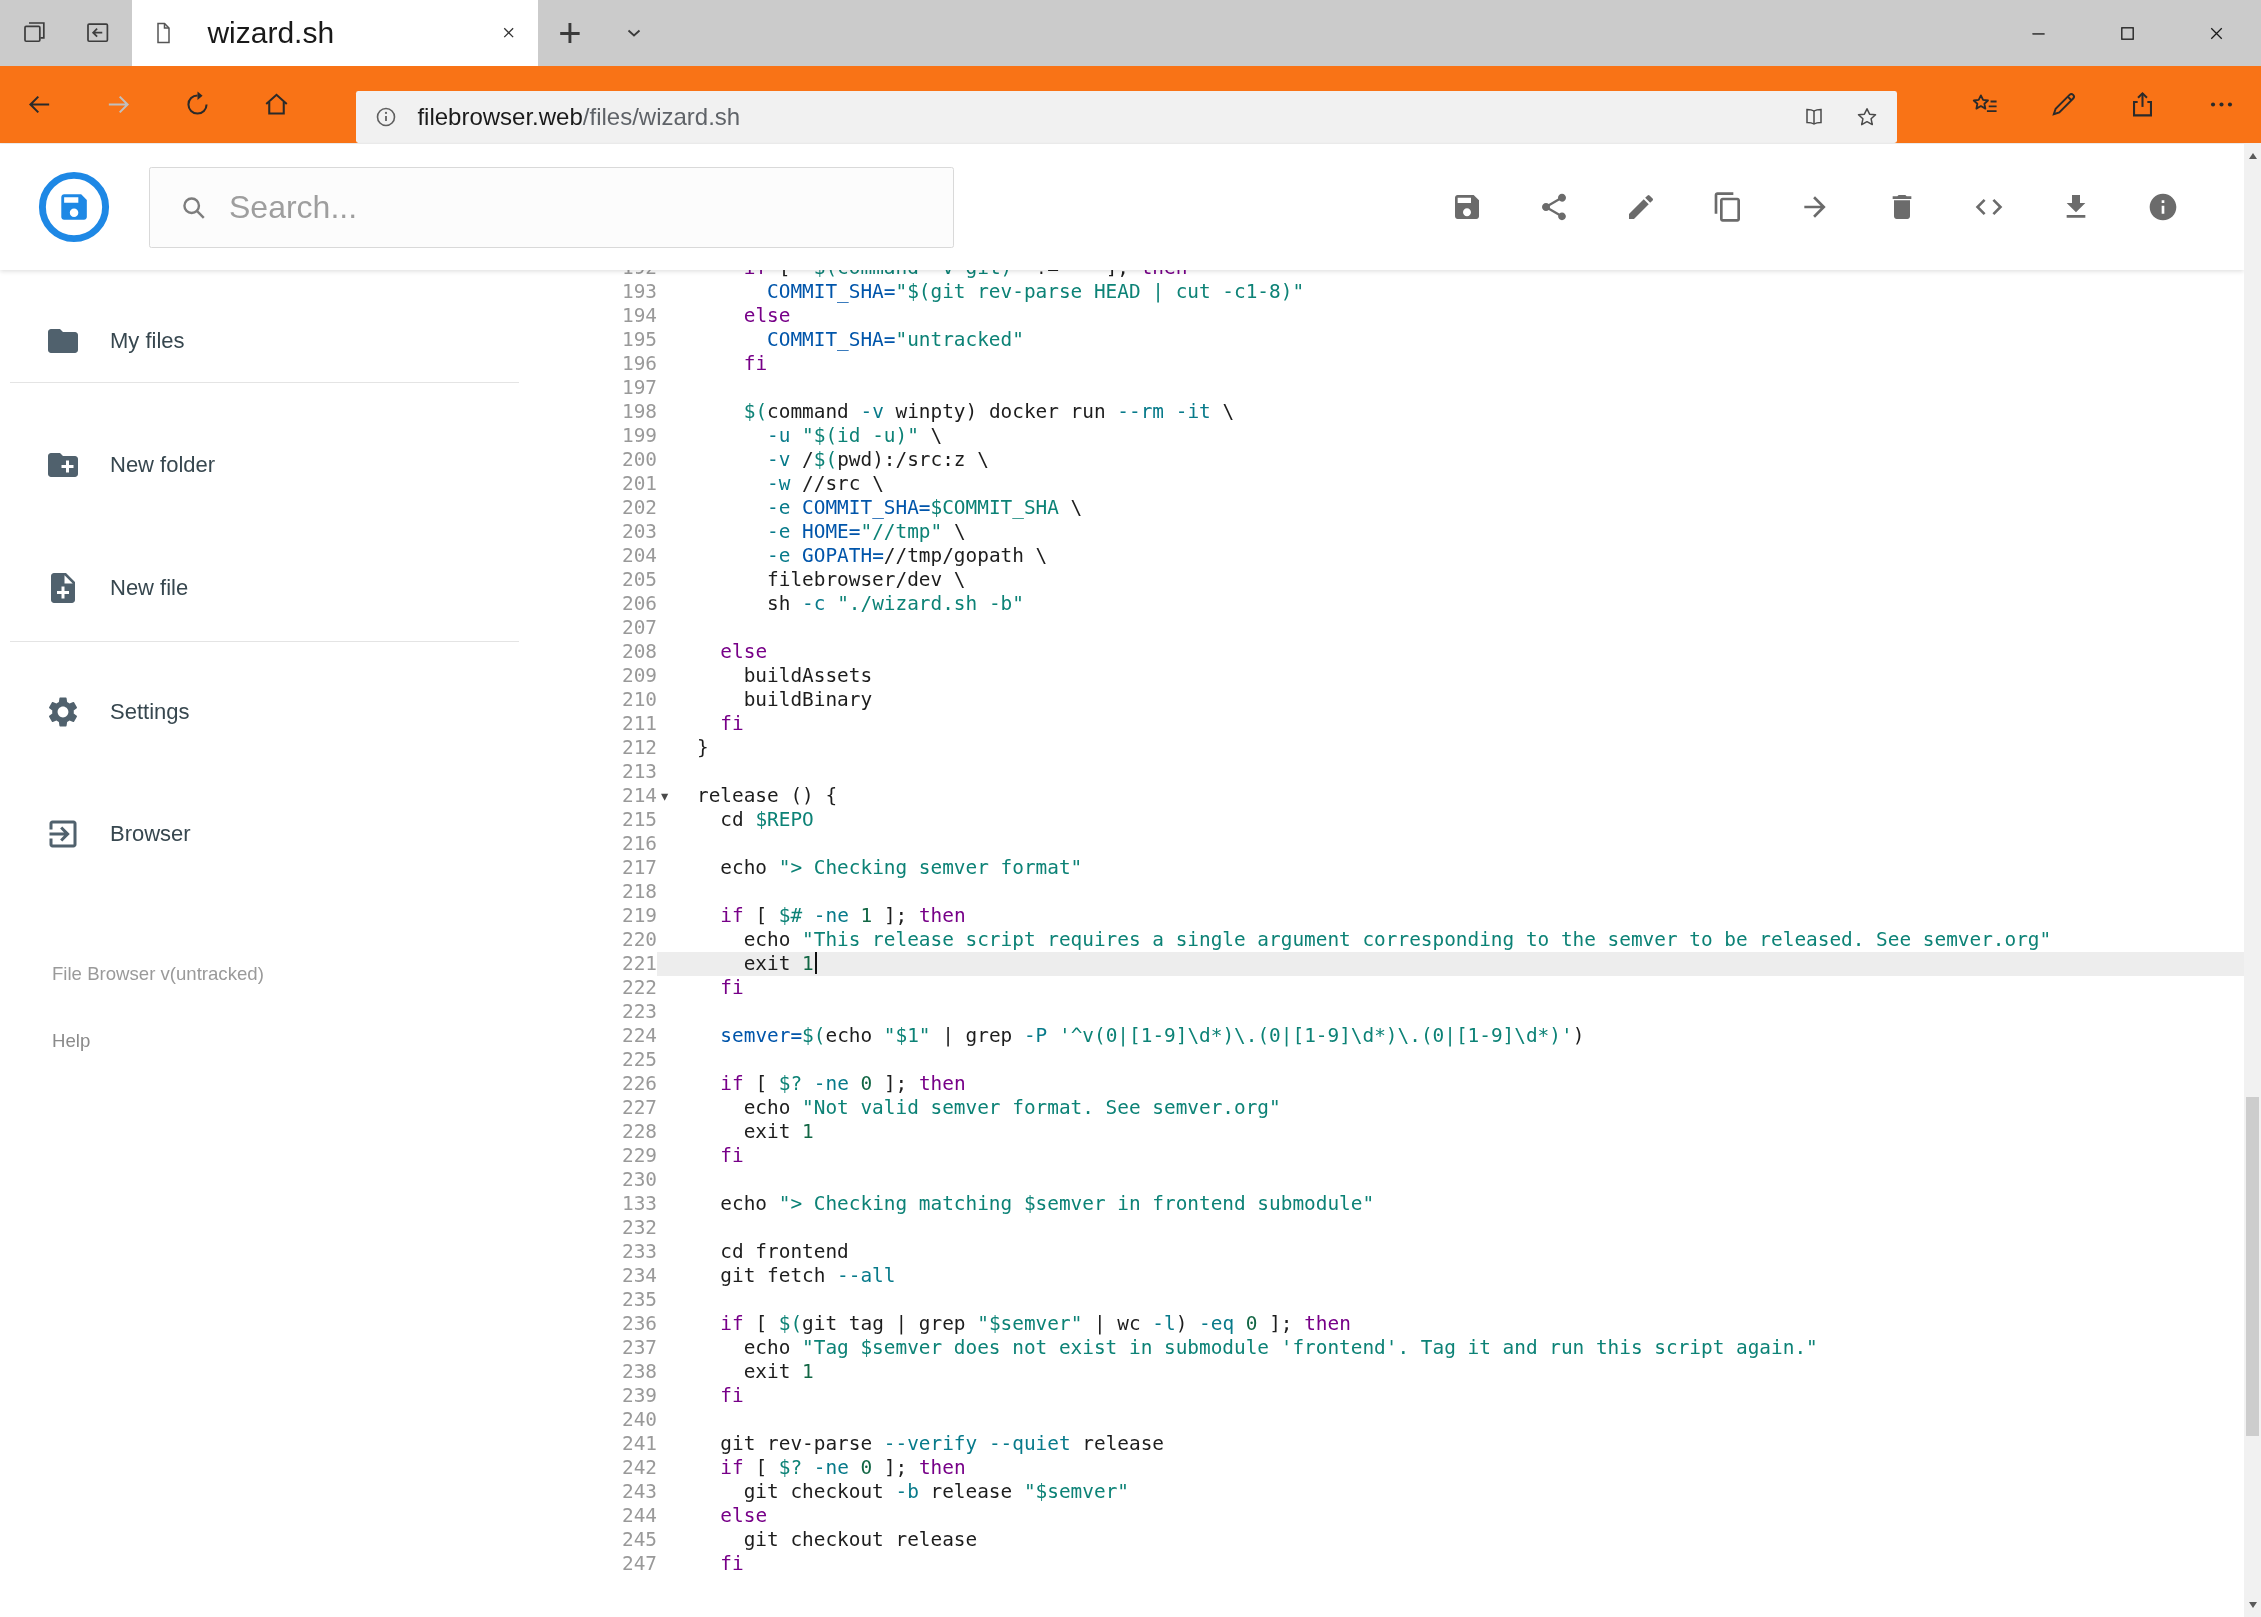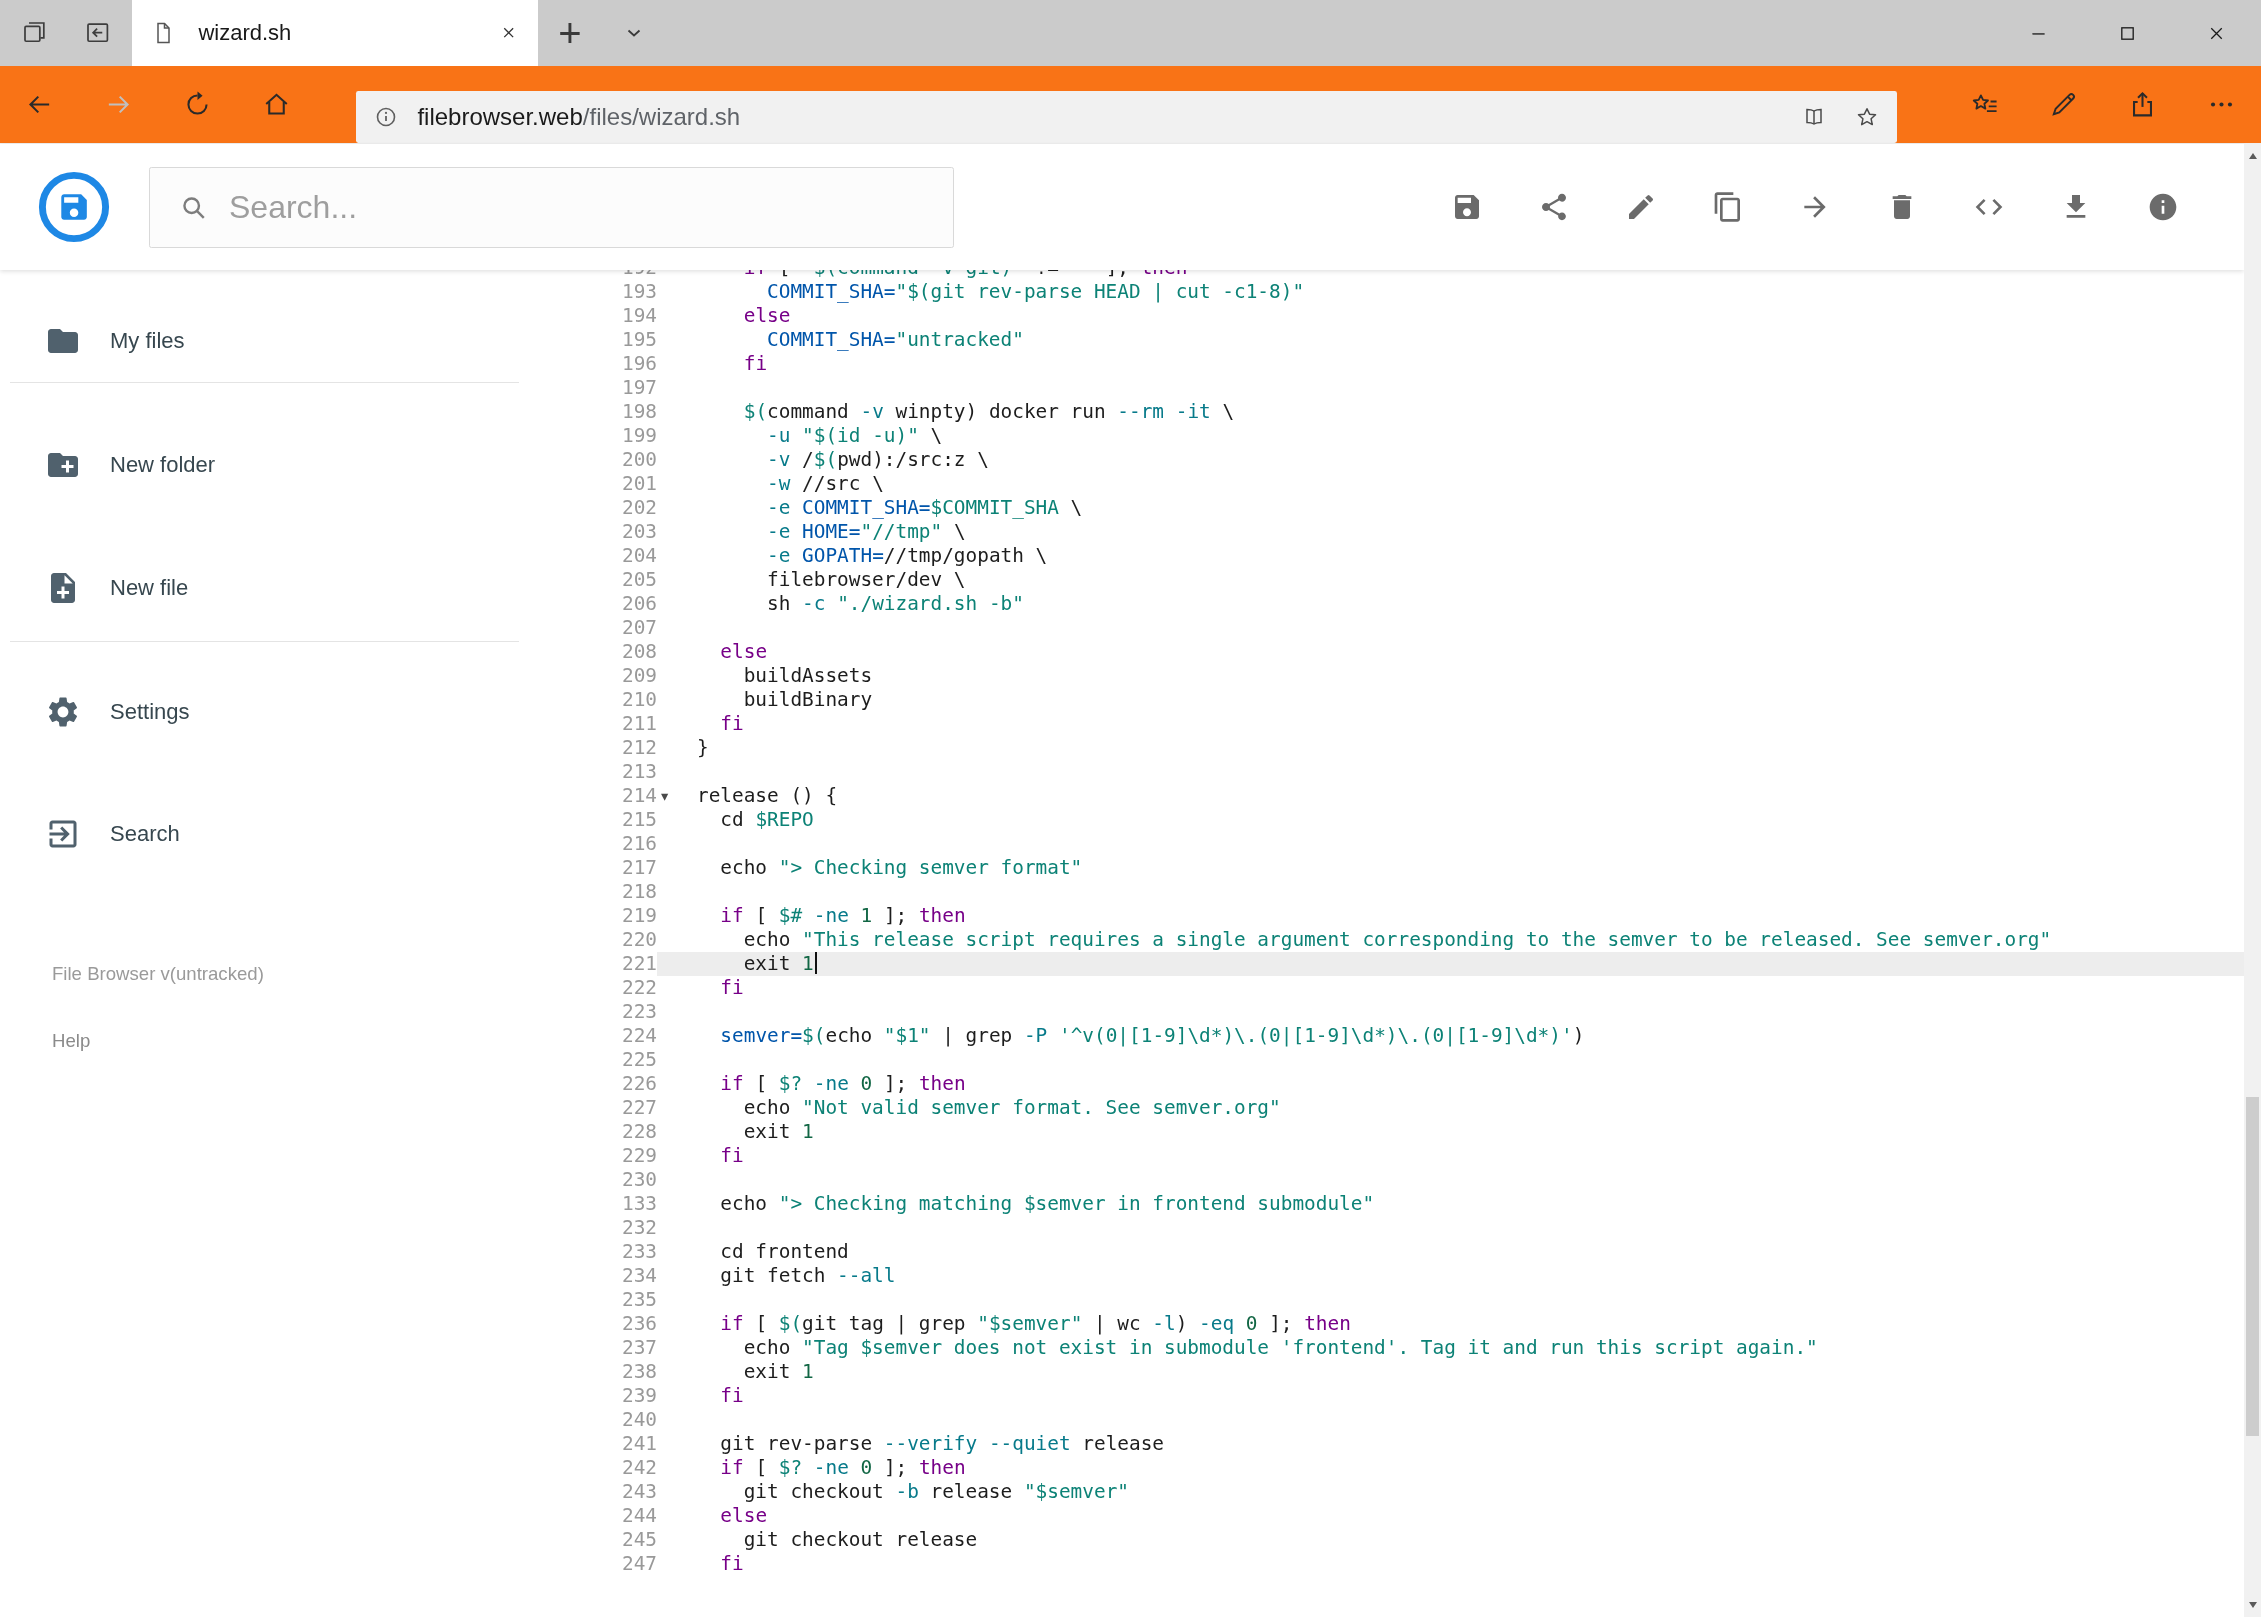--- a/index.html
+++ b/index.html
@@ -6,21 +6,21 @@
   html,body{width:2261px;height:1617px;overflow:hidden}
   body{font-family:"Liberation Sans",sans-serif;background:#fff}
   .screen{position:relative;width:2261px;height:1617px;background:#fff;overflow:hidden}
 
   
   .tabstrip{position:absolute;left:0;top:0;width:100%;height:66px;background:var(--tabstrip-bg,#cbcbcb)}
   .aside-icons{position:absolute;left:21px;top:0;height:66px;display:flex;align-items:center;gap:36px;color:#3d3d3d}
   .aside-icons svg{width:27.4px;height:27.4px;display:block}
   .tab{position:absolute;left:132px;top:0;width:406px;height:66px;background:#fff;display:flex;align-items:center;padding:0 19.4px;color:#191919}
   .tab .doc svg{width:24px;height:24px;display:block;color:#555}
-  .tab-title{font-size:22px;margin-left:23px;flex:1;white-space:nowrap;overflow:hidden}
+  .tab-title{font-size:30px;margin-left:32px;flex:1;white-space:nowrap;overflow:hidden}
   .tab-close svg{width:19.4px;height:19.4px;display:block;color:#333}
   .newtab{position:absolute;left:541px;top:0;width:58px;height:66px;display:flex;align-items:center;justify-content:center;font-size:40px;font-weight:300;color:#3a3a3a}
   .tabchev{position:absolute;left:605px;top:0;width:58px;height:66px;display:flex;align-items:center;justify-content:center;color:#3a3a3a}
   .tabchev svg{width:24px;height:24px}
   .winctl{position:absolute;right:0;top:0;height:66px;display:flex}
   .winctl span{width:89px;height:66px;display:flex;align-items:center;justify-content:center;color:#1a1a1a}
   .winctl svg{width:21px;height:21px;display:block}
 
   
   .navbar{position:absolute;top:66px;left:0;width:100%;height:78px;background:#f97316;display:flex;align-items:flex-end;border-bottom:0.8px solid #efefef}
@@ -323,21 +323,21 @@
             <div class="side-item" data-name="sidebar-item-settings">
               <svg viewBox="0 0 24 24" data-name="settings-icon">
                 <path fill="currentColor" d="M19.14 12.94c.04-.3.06-.61.06-.94 0-.32-.02-.64-.07-.94l2.03-1.58c.18-.14.23-.41.12-.61l-1.92-3.32a.488.488 0 0 0-.59-.22l-2.39.96c-.5-.38-1.03-.7-1.62-.94l-.36-2.54a.484.484 0 0 0-.48-.41h-3.84c-.24 0-.43.17-.47.41l-.36 2.54c-.59.24-1.13.57-1.62.94l-2.39-.96c-.22-.08-.47 0-.59.22L2.74 8.87c-.12.21-.08.47.12.61l2.03 1.58c-.05.3-.09.63-.09.94s.02.64.07.94l-2.03 1.58c-.18.14-.23.41-.12.61l1.92 3.32c.12.22.37.29.59.22l2.39-.96c.5.38 1.03.7 1.62.94l.36 2.54c.05.24.24.41.48.41h3.84c.24 0 .44-.17.47-.41l.36-2.54c.59-.24 1.13-.56 1.62-.94l2.39.96c.22.08.47 0 .59-.22l1.92-3.32c.12-.22.07-.47-.12-.61l-2.01-1.58zM12 15.6c-1.98 0-3.6-1.62-3.6-3.6s1.62-3.6 3.6-3.6 3.6 1.62 3.6 3.6-1.62 3.6-3.6 3.6z"></path>
               </svg>
               <span class="side-label" data-name="sidebar-item-label">Settings</span>
             </div>
             <div class="side-item" data-name="sidebar-item-logout">
               <svg viewBox="0 0 24 24" data-name="logout-icon">
                 <path fill="currentColor" d="M10.09 15.59L11.5 17l5-5-5-5-1.41 1.41L12.67 11H3v2h9.67l-2.58 2.59zM19 3H5c-1.11 0-2 .9-2 2v4h2V5h14v14H5v-4H3v4c0 1.1.89 2 2 2h14c1.1 0 2-.9 2-2V5c0-1.1-.9-2-2-2z"></path>
               </svg>
-              <span class="side-label" data-name="sidebar-item-label">Search</span>
+              <span class="side-label" data-name="sidebar-item-label">Browser</span>
             </div>
           </div>
         <div class="divider d1" data-name="divider"></div>
         <div class="divider d2" data-name="divider"></div>
         <div class="side-version" data-name="app-version">File Browser v(untracked)</div>
         <div class="side-help" data-name="help-link">Help</div>
       </aside>
       <div class="editor" data-name="code-editor">
         <div class="code-scroll" data-name="code-content">
             <div class="cm-line" data-name="code-line-192">

